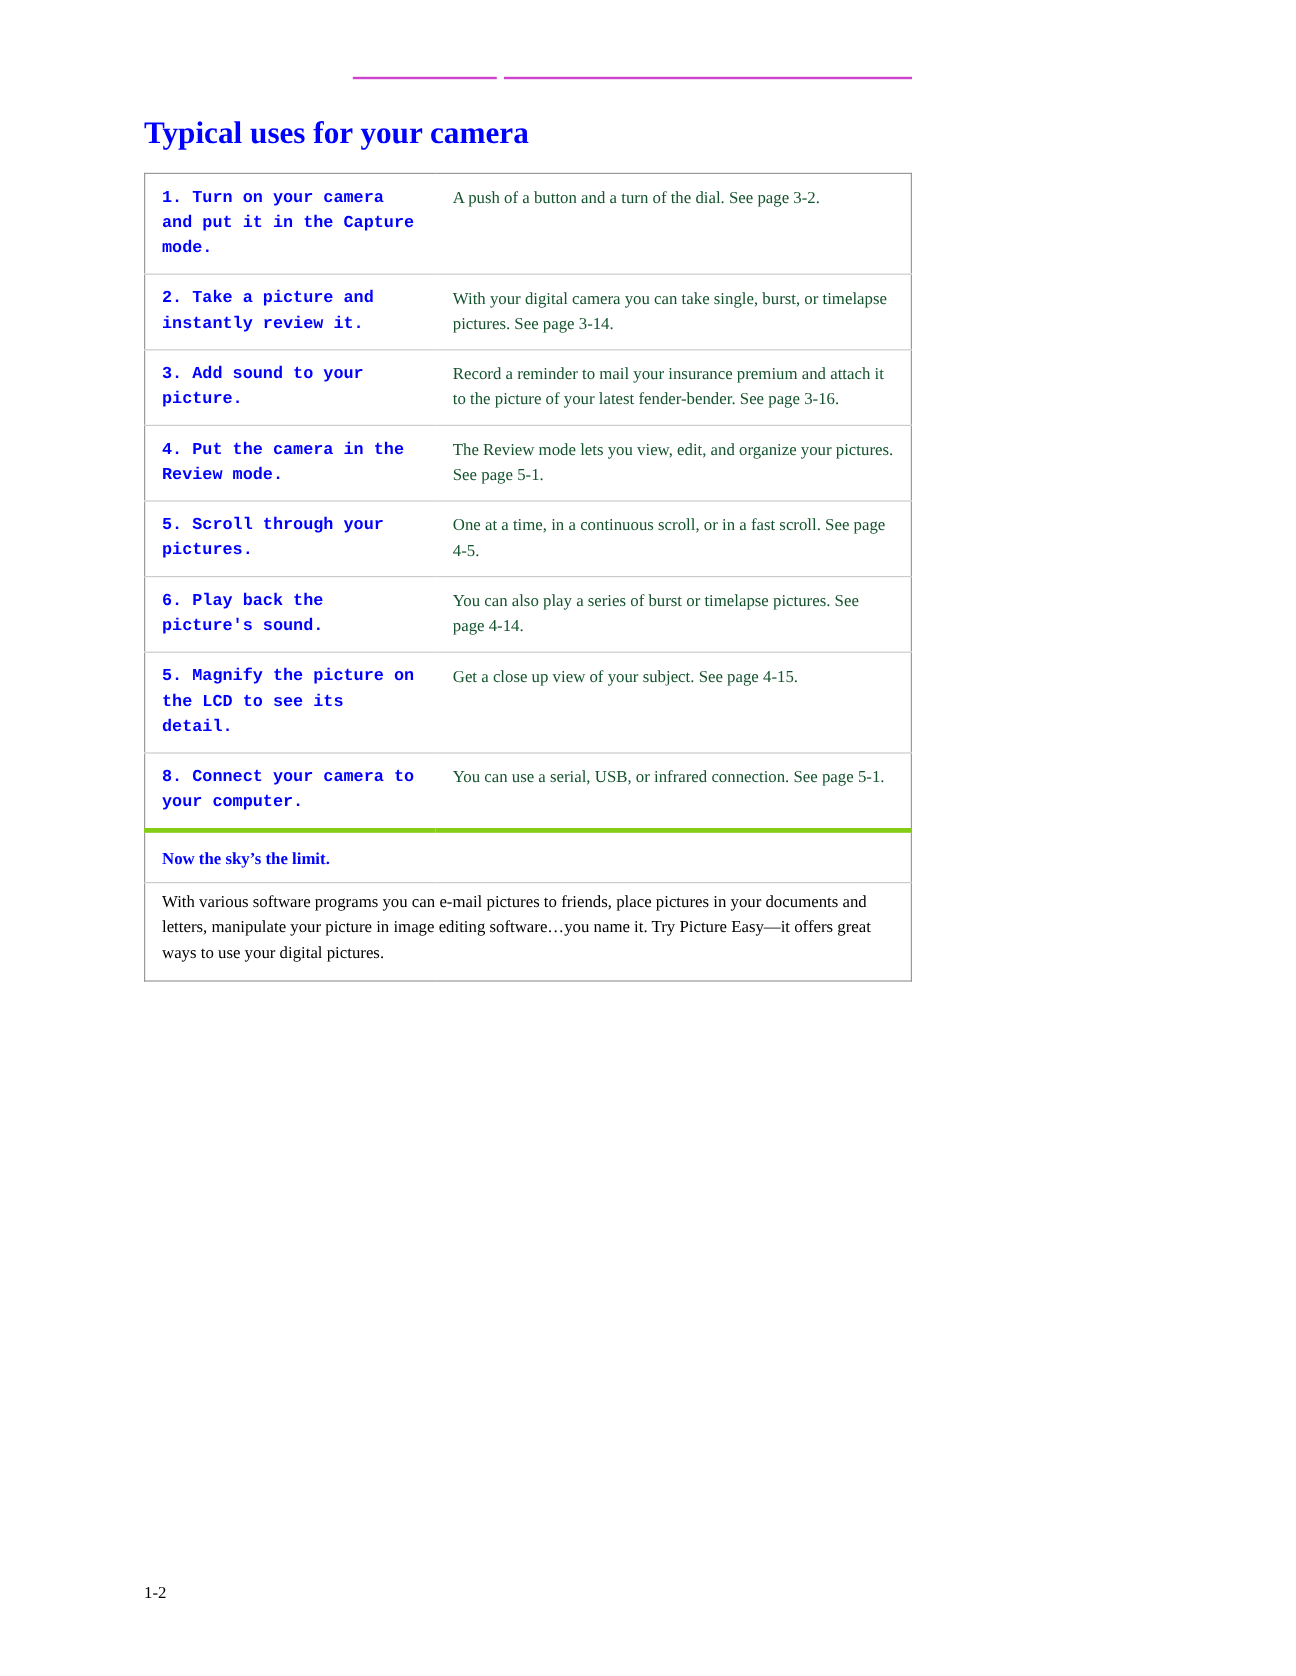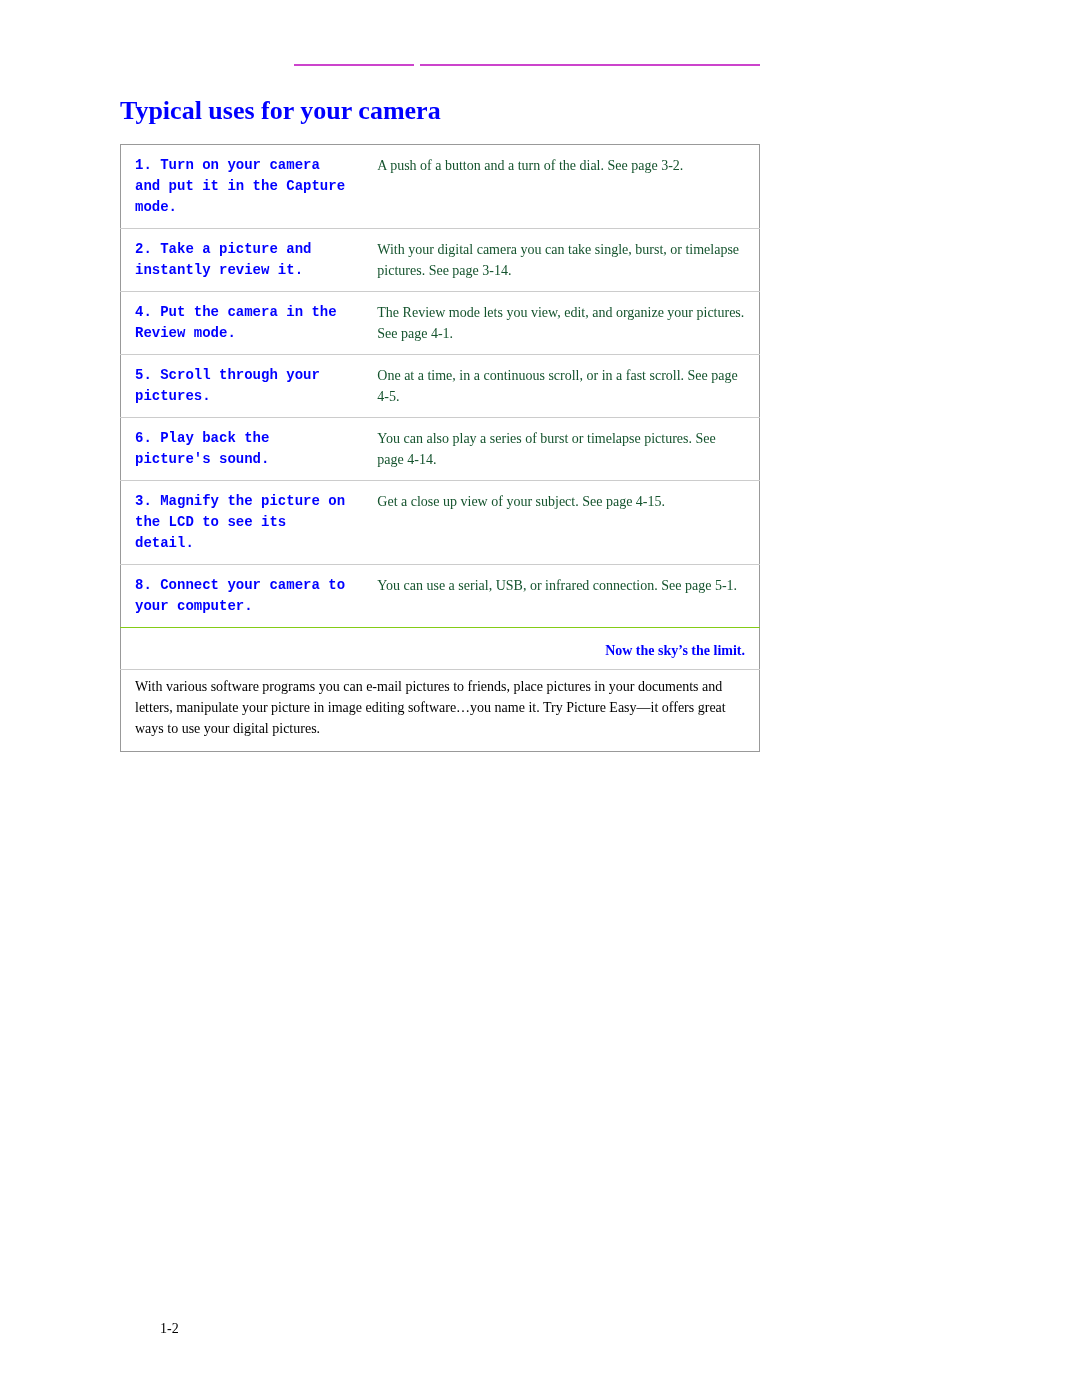--- a/index.html
+++ b/index.html
@@ -92,44 +92,43 @@
       font-family: Liberation Mono, monospace;
     }
 
     .right-col {
       width: 62%;
       color: #14532d;
       font-weight: normal;
     }
 
     .now-sky {
-      text-align: right;
+      text-align: left;
       color: #0000ff;
       font-weight: bold;
       font-size: 15px;
       padding: 12px 14px 8px 14px !important;
-      border-top: 1px solid #84cc16;
+      border-top: 4px solid #84cc16;
     }
 
     .closing-text {
       text-align: left;
       color: #000000;
       font-weight: normal;
       font-size: 13.5px;
       padding: 6px 14px 12px 14px !important;
       line-height: 1.5;
     }
 
     .page-number {
       position: absolute;
       bottom: 60px;
       left: 120px;
       font-size: 14px;
       color: #000000;
-      margin-left: 40px;
     }
   </style>
 </head>
 <body>
 
 <div class="page">
 
   <div class="header-lines">
     <div class="header-line-short"></div>
     <div class="header-line-long"></div>
@@ -142,33 +141,37 @@
     <tbody id="table-body">
     <tr>
           <td class="left-col">1. Turn on your camera and put it in the Capture mode.</td>
           <td class="right-col">A push of a button and a turn of the dial. See page 3-2.</td>
         </tr>
         <tr>
           <td class="left-col">2. Take a picture and instantly review it.</td>
           <td class="right-col">With your digital camera you can take single, burst, or timelapse pictures. See page 3-14.</td>
         </tr>
         <tr>
+          <td class="left-col">3. Add sound to your picture.</td>
+          <td class="right-col">Record a reminder to mail your insurance premium and attach it to the picture of your latest fender-bender. See page 3-16.</td>
+        </tr>
+        <tr>
           <td class="left-col">4. Put the camera in the Review mode.</td>
-          <td class="right-col">The Review mode lets you view, edit, and organize your pictures. See page 4-1.</td>
+          <td class="right-col">The Review mode lets you view, edit, and organize your pictures. See page 5-1.</td>
         </tr>
         <tr>
           <td class="left-col">5. Scroll through your pictures.</td>
           <td class="right-col">One at a time, in a continuous scroll, or in a fast scroll. See page 4-5.</td>
         </tr>
         <tr>
           <td class="left-col">6. Play back the picture's sound.</td>
           <td class="right-col">You can also play a series of burst or timelapse pictures. See page 4-14.</td>
         </tr>
         <tr>
-          <td class="left-col">3. Magnify the picture on the LCD to see its detail.</td>
+          <td class="left-col">5. Magnify the picture on the LCD to see its detail.</td>
           <td class="right-col">Get a close up view of your subject. See page 4-15.</td>
         </tr>
         <tr>
           <td class="left-col">8. Connect your camera to your computer.</td>
           <td class="right-col">You can use a serial, USB, or infrared connection. See page 5-1.</td>
         </tr>
         <tr>
           <td class="now-sky" colspan="2">Now the sky’s the limit.</td>
         </tr>
         <tr>

